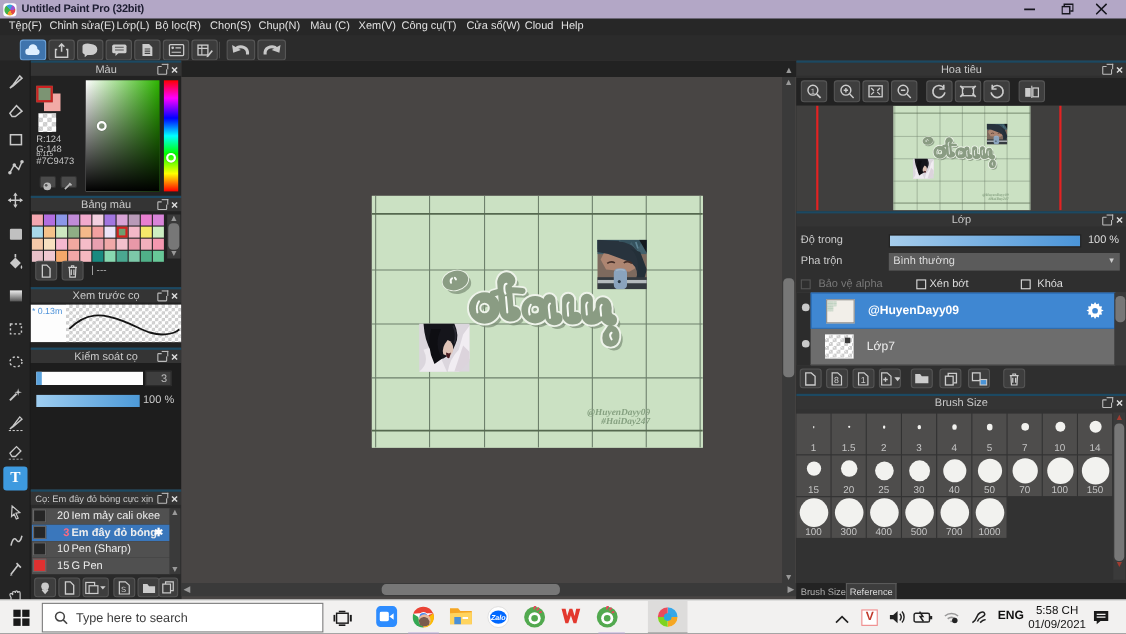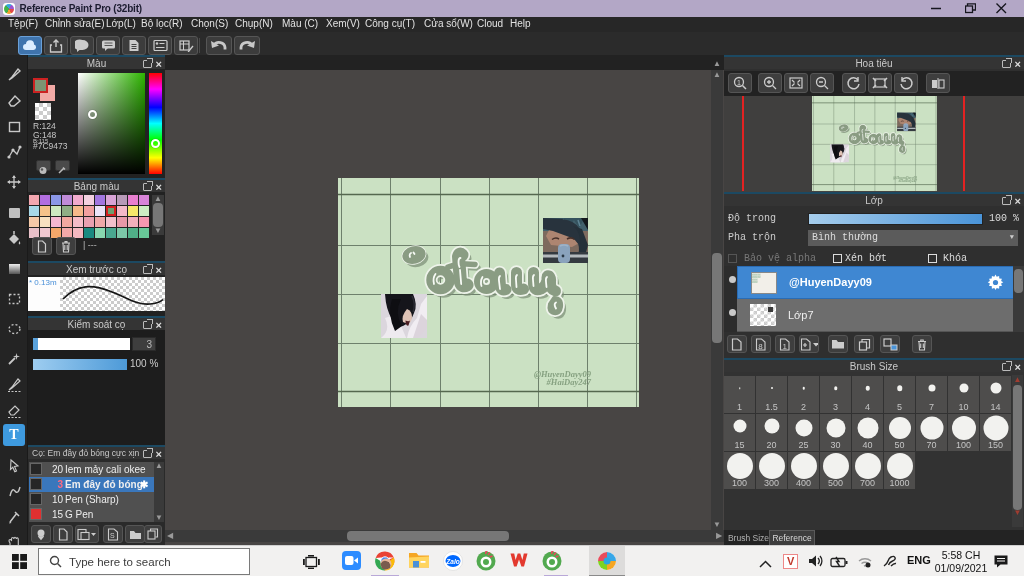--- a/index.html
+++ b/index.html
@@ -74,51 +74,51 @@
 #vscroll { position:absolute; right:1px; top:15px; width:12px; height:460px; background:#3a3a3a; }
 #hscroll { position:absolute; left:0px; bottom:3px; width:559px; height:12px; background:#3a3a3a; }
 
 
 #rightpanels { position:absolute; left:724px; top:0; width:300px; height:490px; background:#2f2f2f; }
 #navtools { position:absolute; left:0; top:16px; width:300px; height:25px; background:#222; }
 .nbtn { position:absolute; top:2px; width:24px; height:20px; background:#3e3e3e; border:1px solid #555; border-radius:3px; display:flex; align-items:center; justify-content:center; }
 #navpre { position:absolute; left:0; top:41px; width:300px; height:96px; background:#403f3e; overflow:hidden; }
 #navcanvas { position:absolute; left:88px; top:0px; width:125px; height:96px; overflow:hidden; }
 #navclone { position:absolute; left:0; top:0; width:301px; height:229px; transform:scale(0.415); transform-origin:0 0; }
-.lrow { position:absolute; left:4px; width:292px; height:14px;font-family:Liberation Mono, monospace; }
+.lrow { position:absolute; left:4px; width:292px; height:14px; }
 .llabel { position:absolute; left:0; top:0; color:#ccc; font-size:10px; }
 .cb { position:absolute; left:0; top:1px; width:9px; height:9px; border:1px solid #ddd; background:transparent; }
 .cb.dim { border-color:#555; }
 .eyedot { position:absolute; left:5px; width:7px; height:7px; border-radius:50%; background:#c9c9c9; }
 #layerlist { position:absolute; left:0; top:74px; width:300px; height:66px; background:#4a4a4a; }
 #laybtns { position:absolute; left:0; top:141px; width:300px; height:24px; }
 #bgrid { position:absolute; left:0; top:18px; width:288px; height:113px; }
 .bcell { position:absolute; width:31px; height:37px; background:#4e4d4c; }
 .bcell .circ { position:absolute; left:50%; transform:translate(-50%,-50%); border-radius:50%; background:#f2f2ef; }
 .bcell .lbl { position:absolute; left:0; right:0; bottom:1px; text-align:center; color:#c5c5c5; font-size:9px; }
 
 .cc { position:absolute; left:0; top:0; width:301px; height:229px; background:#cbe1c3; }
 .cc .wm { position:absolute; left:148px; top:192px; width:105px; color:#86a181; font-size:8.5px; font-style:italic; font-weight:bold; text-align:right; line-height:8px; font-family:"Liberation Serif",serif; }
 
 
 #taskbar { position:absolute; left:0; top:545px; width:1024px; height:31px; background:#f2f1f0; border-top:1px solid #d0d0d0; }
-#searchbox { position:absolute; left:38px; top:2px; width:212px; height:27px; background:#fff; border:1px solid #7a7a7a; }
+#searchbox { position:absolute; left:38px; top:2px; width:256px; height:27px; background:#fff; border:1px solid #7a7a7a; }
 #searchbox span { position:absolute; left:30px; top:7px; font-size:11.5px; color:#3c3c3c; }
 .tico { position:absolute; top:5px; width:20px; height:20px; }
 .underl { position:absolute; bottom:-6px; height:2.5px; }
 .tray { position:absolute; top:8px; }
 </style>
 </head>
 <body>
 <div id="app">
   <div id="titlebar">
     <div class="appicon">
         <div class="dot"></div>
       </div>
-    <div class="title">Reference Paint Pro (32bit)</div>
+    <div class="title">Untitled Paint Pro (32bit)</div>
     <div id="winbtns">
         <div style="left:-93px;"><svg width="10" height="17">
             <path d="M0 8.5 h10" stroke="#16161e" stroke-width="1.5"></path>
           </svg></div>
         <div style="left:-59px;"><svg width="11" height="17">
             <rect x="0.5" y="6" width="7" height="6.5" fill="none" stroke="#16161e" stroke-width="1.3"></rect>
             <path d="M2.5 6 V3.8 h8 V10 h-2.5" fill="none" stroke="#16161e" stroke-width="1.3"></path>
           </svg></div>
         <div style="left:-28px;"><svg width="11" height="17">
             <path d="M0.5 3.5 L10 13 M10 3.5 L0.5 13" stroke="#16161e" stroke-width="1.4"></path>

